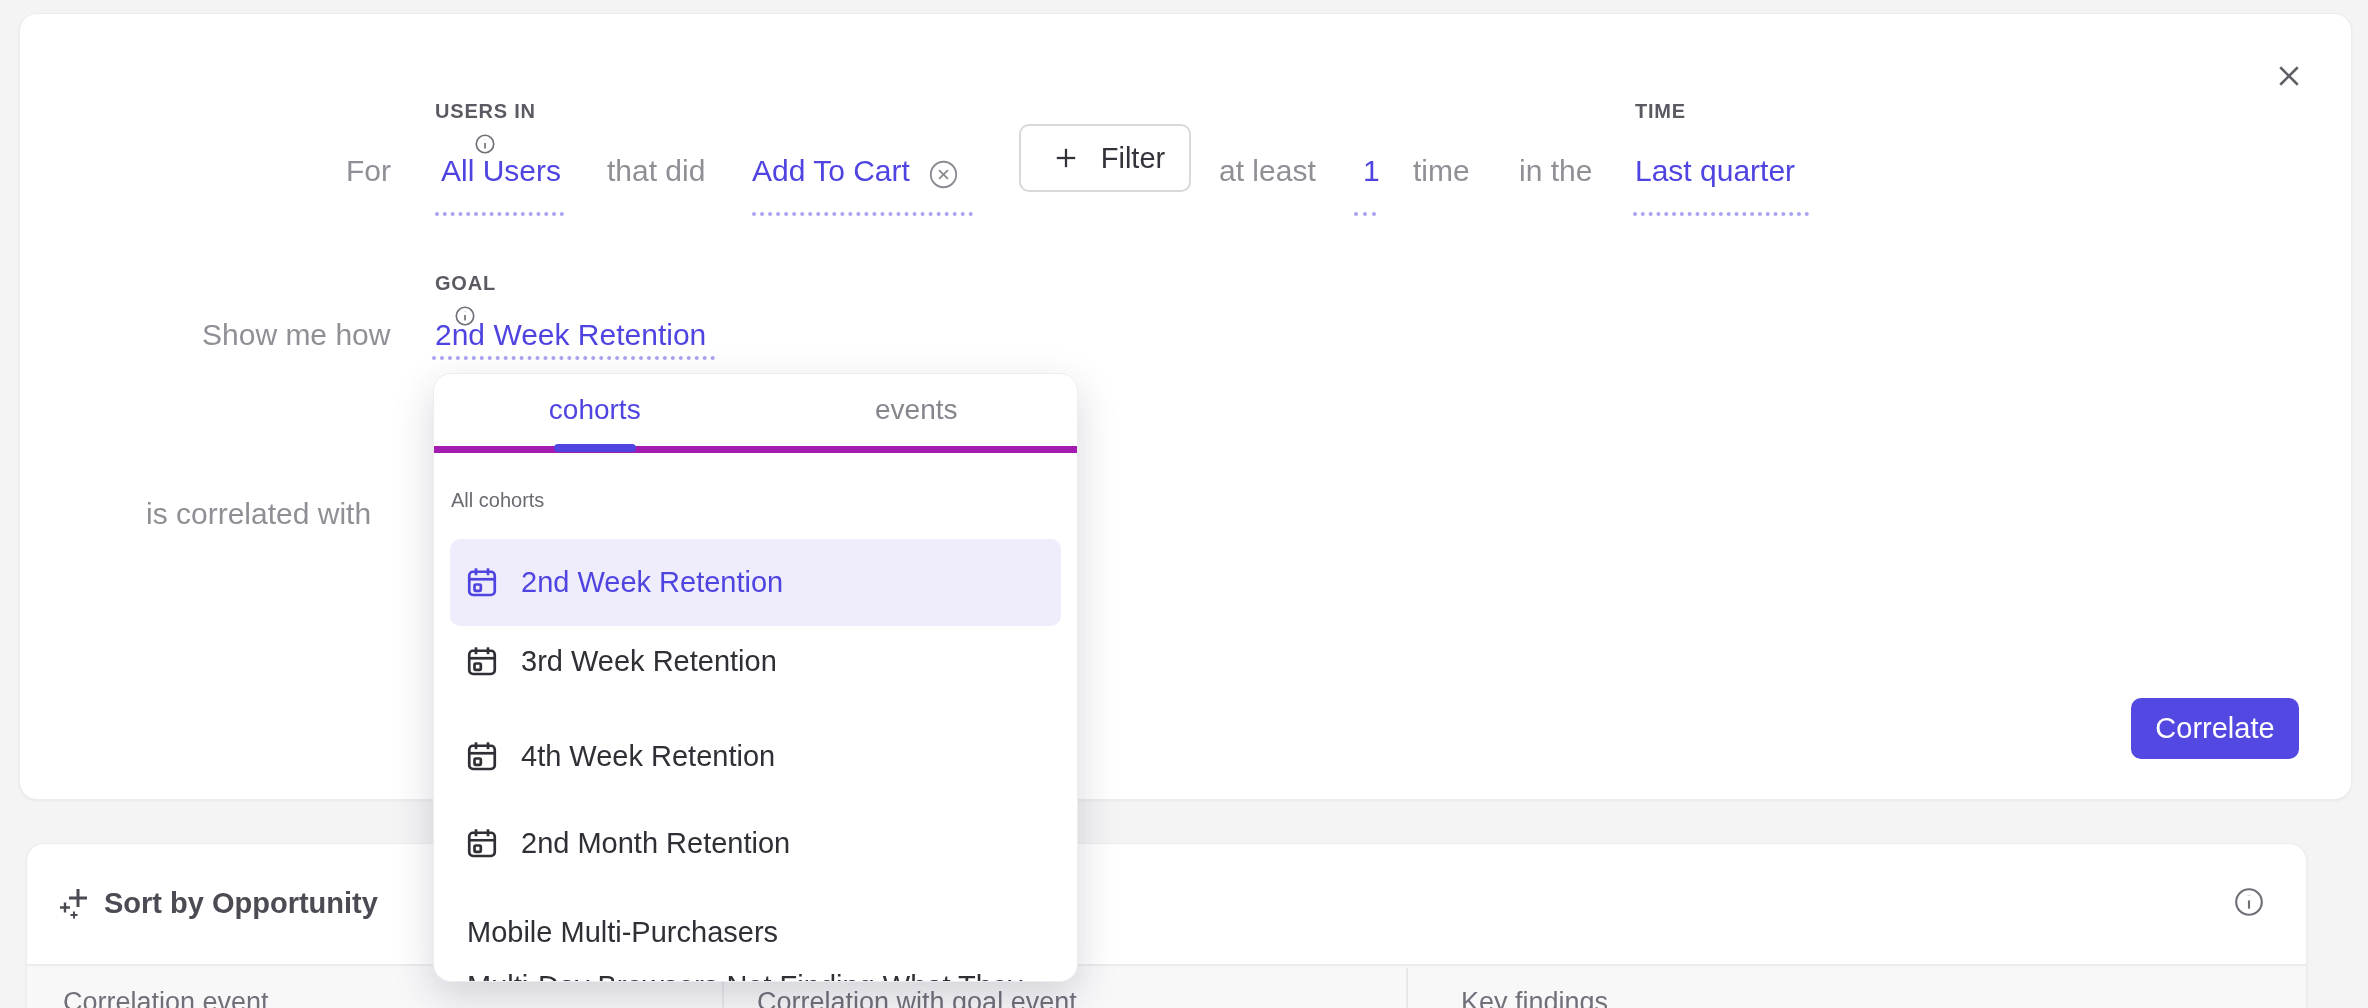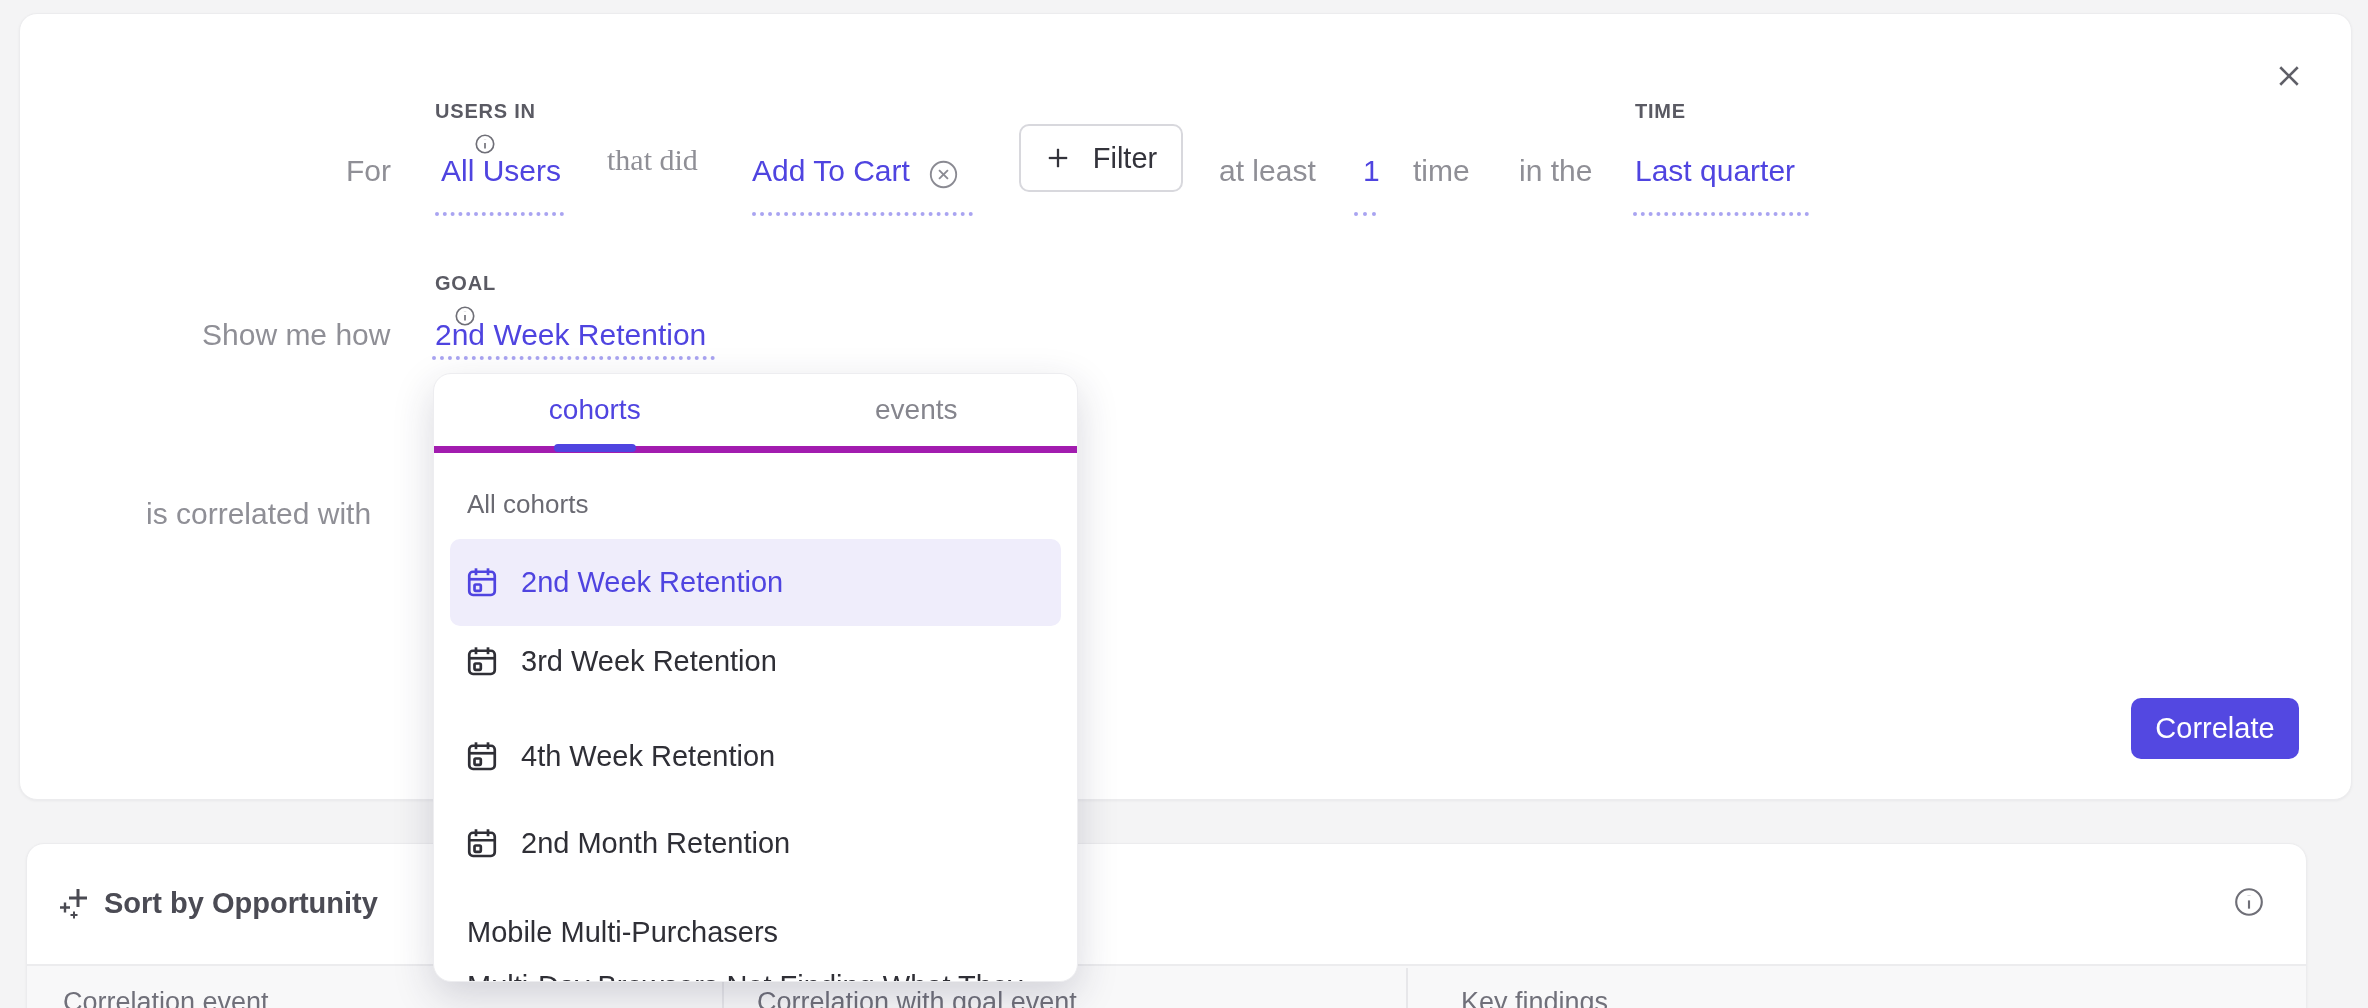--- a/index.html
+++ b/index.html
@@ -15,41 +15,41 @@
   .rowtext{font-size:30px;line-height:36px;white-space:nowrap;}
   .gray{color:#8f8f96;}
   .blue{color:#4f44e0;}
 
   .fieldlabel{font-size:20px;font-weight:700;letter-spacing:.04em;color:#5a5a63;
               display:flex;align-items:center;gap:10px;flex-direction:column;}
   .dotline{position:absolute;height:0;border-bottom:4px dotted rgba(99,89,230,.55);}
 
   .filter-btn{left:1018px;top:123px;width:160px;height:64px;border-radius:10px;
               background:#fff;border:2px solid #d8d8dd;display:flex;align-items:center;
-              justify-content:center;gap:22px;font-size:29px;color:#33333b;cursor:pointer;}
+              justify-content:center;gap:22px;font-size:29px;color:#33333b;cursor:pointer;padding-left:8px;}
 
   .close-btn{left:2268px;top:55px;width:40px;height:40px;display:flex;align-items:center;
              justify-content:center;color:#5f5f67;cursor:pointer;}
 
   .correlate-btn{left:2130px;top:697px;width:168px;height:61px;border-radius:10px;
                  background:#5348e1;color:#fff;font-size:29px;display:flex;
                  align-items:center;justify-content:center;border:none;cursor:pointer;}
 
   
   .dropdown{left:433px;top:373px;width:643px;height:607px;background:#fff;border-radius:18px;
             border:1px solid #ededf0;box-shadow:0 14px 40px rgba(40,40,70,.18);
             overflow:hidden;z-index:20;}
   .tabbar{position:absolute;left:0;top:0;width:100%;height:79px;display:flex;
           border-bottom:7px solid #a21caf;box-sizing:border-box;}
   .tab{flex:1;display:flex;align-items:center;justify-content:center;font-size:28px;cursor:pointer;}
   .tab.active{color:#4f44e0;}
   .tab.inactive{color:#85858d;}
   .tab-indicator{position:absolute;left:120px;top:70px;width:82px;height:8px;border-radius:4px;
                  background:#4f44e0;}
-  .section-label{position:absolute;left:33px;top:115px;font-size:26px;color:#6a6a72;}
+  .section-label{position:absolute;left:17px;top:115px;font-size:20px;color:#6a6a72;}
   .dd-item{position:absolute;left:16px;width:611px;height:87px;display:flex;align-items:center;
            border-radius:10px;font-size:29px;color:#2f2f36;cursor:pointer;box-sizing:border-box;
            padding-left:14px;}
   .dd-item.selected{background:#efedfb;color:#4f44e0;}
   .dd-item .cal{width:36px;height:36px;flex:0 0 auto;margin-right:21px;}
   .dd-item.plain{height:46px;padding-left:17px;}
 
   
   .sort-bar{position:absolute;left:0;top:0;width:100%;height:120px;}
   .sort-btn{position:absolute;left:31px;top:72px;transform:translateY(-50%);display:flex;
@@ -81,21 +81,21 @@
       </span>
     </div>
     <div class="abs fieldlabel" style="left:1615px;top:86px;">
       <span>TIME</span>
     </div>
 
     <span class="abs rowtext gray" style="left:326px;top:139px;">For</span>
     <span class="abs rowtext blue" style="left:421px;top:139px;">All Users</span>
     <div class="dotline" style="left:415px;top:198px;width:129px;"></div>
 
-    <span class="abs rowtext gray" style="left:587px;top:128px;font-family:Liberation Serif, serif;">that did</span>
+    <span class="abs rowtext gray" style="left:587px;top:139px;">that did</span>
     <span class="abs rowtext blue" style="left:732px;top:139px;">Add To Cart</span>
     <span class="abs" style="left:908px;top:145px;">
       <svg width="31" height="31" viewBox="0 0 30 30" fill="none" stroke="#8a8a92" stroke-width="1.8">
         <circle cx="15" cy="15" r="12.3"></circle>
           <line x1="10.7" y1="10.7" x2="19.3" y2="19.3"></line>
           <line x1="19.3" y1="10.7" x2="10.7" y2="19.3"></line>
       </svg>
     </span>
     <div class="dotline" style="left:732px;top:198px;width:221px;"></div>
 

